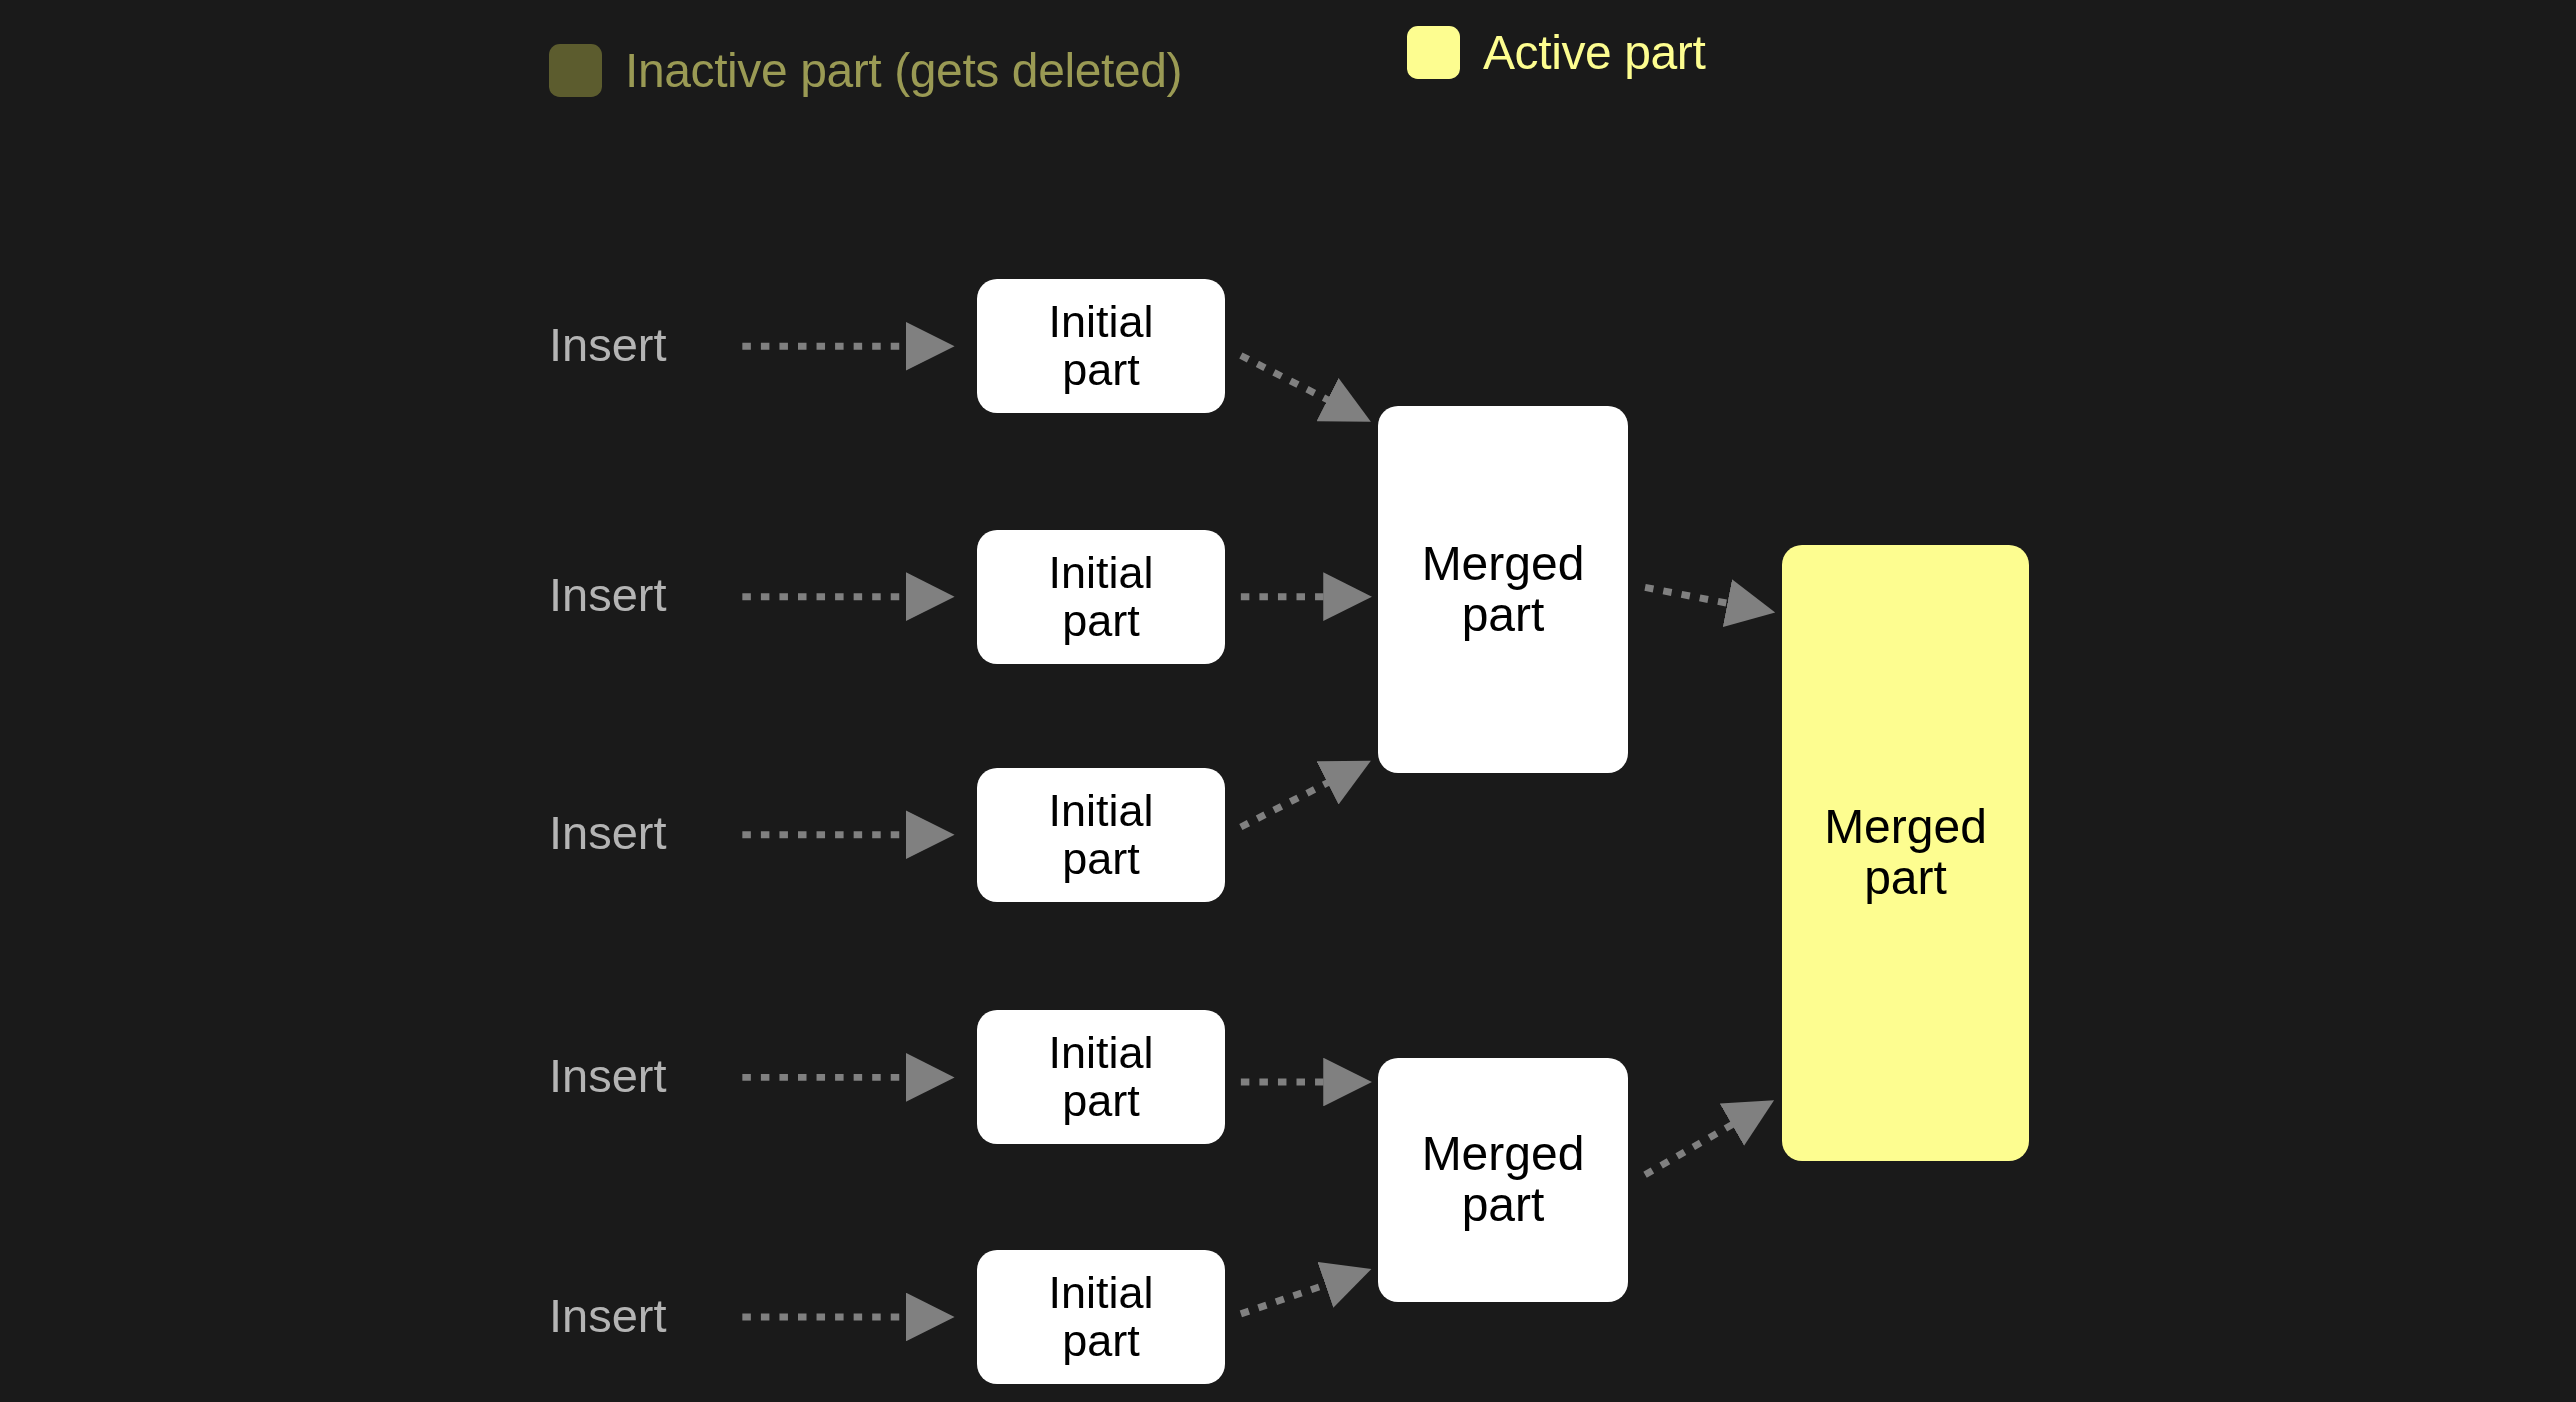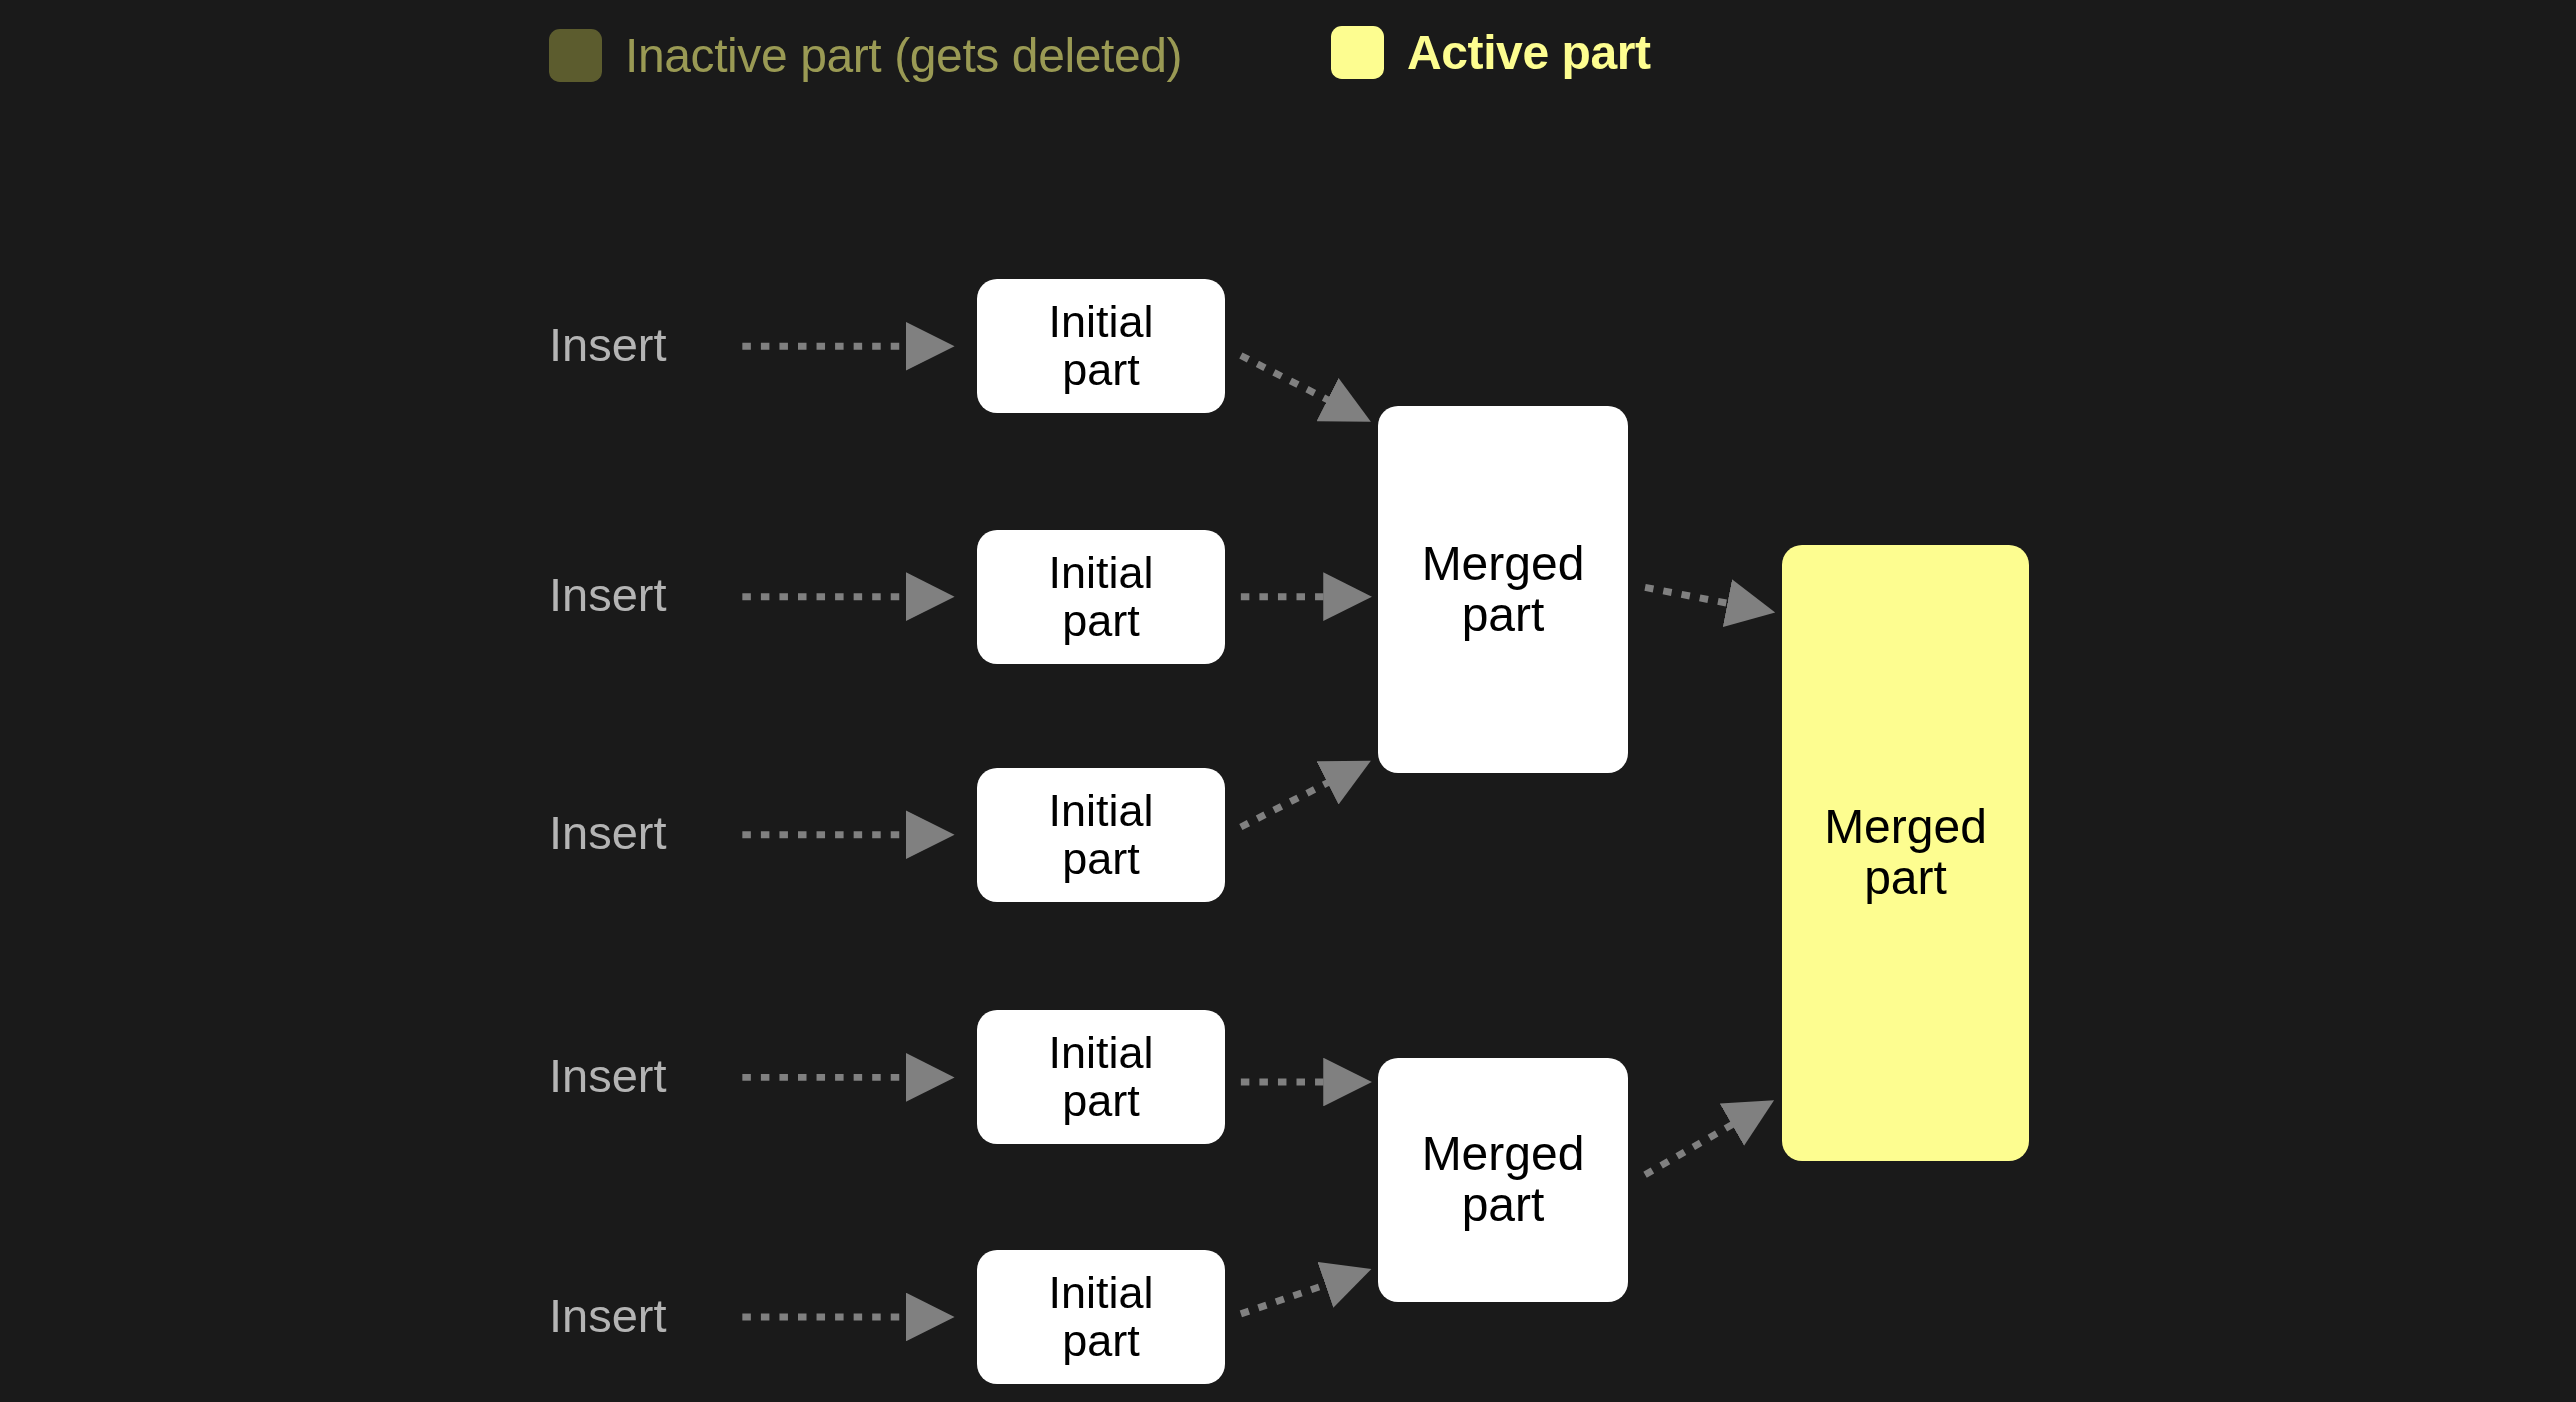--- a/index.html
+++ b/index.html
@@ -28,22 +28,22 @@
     top: 0;
     width: 2576px;
     height: 108px;
   }
   .legend-group {
     position: absolute;
     display: flex;
     align-items: center;
     white-space: nowrap;
   }
-  #legend-inactive { left: 549px; top: 29px; }
-  #legend-active   { left: 1331px; top: 26px; font-weight: bold; }
+  #legend-inactive { left: 549px; top: 44px; }
+  #legend-active   { left: 1407px; top: 26px; }
 
   .legend-swatch {
     width: 53px;
     height: 53px;
     border-radius: 10.8px;
     flex: 0 0 auto;
   }
   .legend-swatch.inactive { background: #5c5c2e; }
   .legend-swatch.active   { background: #fdfd90; }
 

